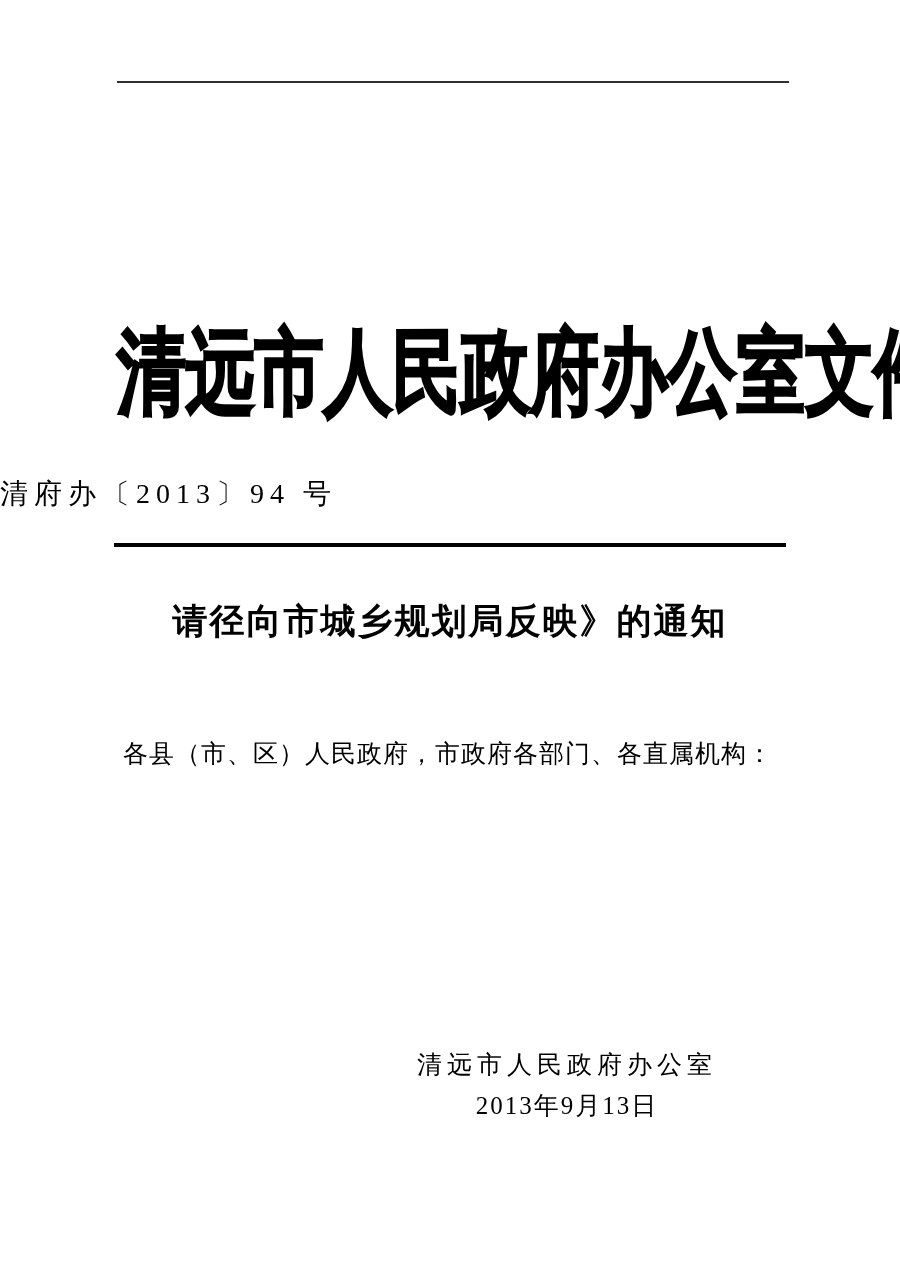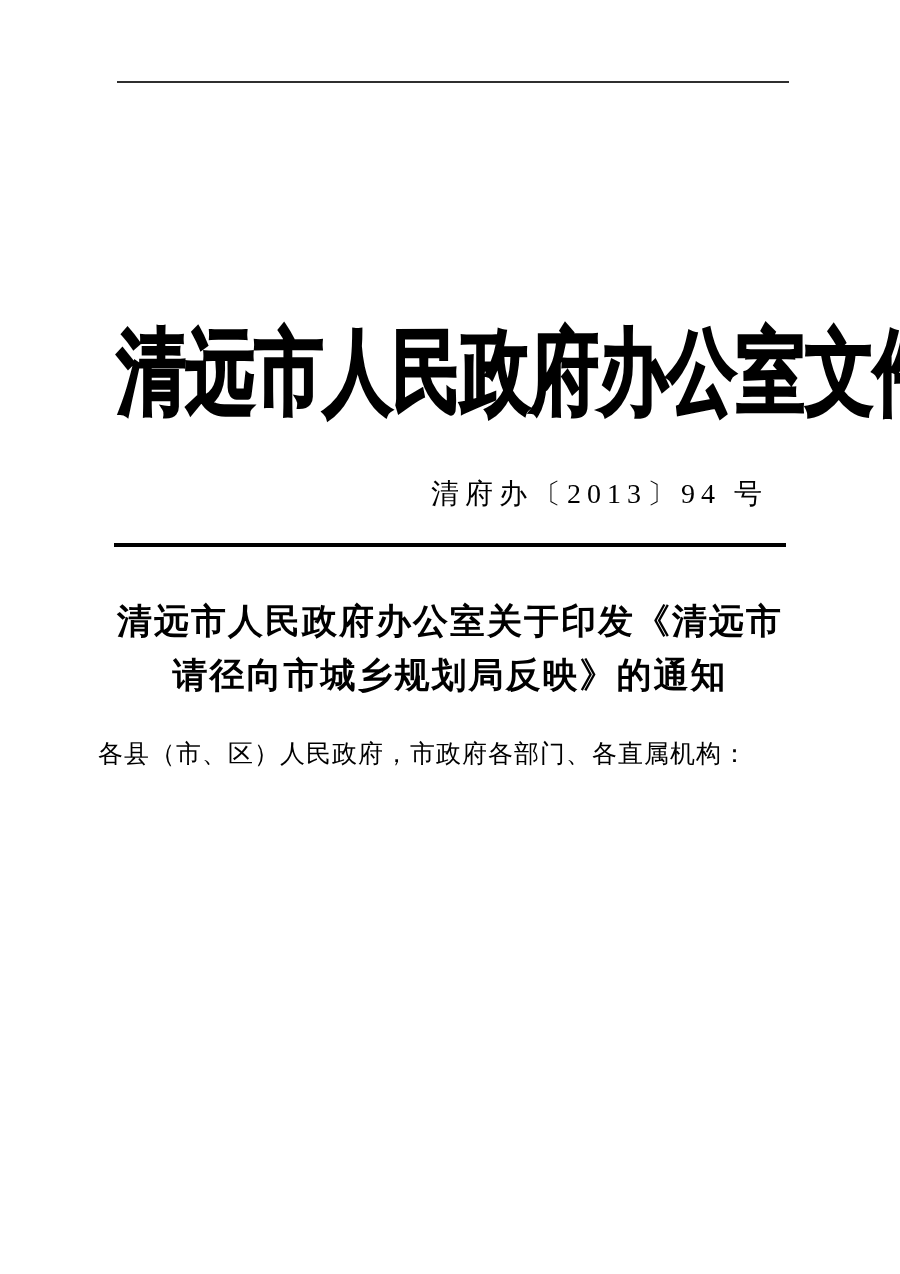--- a/index.html
+++ b/index.html
@@ -37,21 +37,21 @@
     white-space: nowrap;
     transform: scaleX(0.74);
     transform-origin: 50% 50%;
     -webkit-text-stroke: 2.5px #000000;
   }
   .doc-number {
     position: absolute;
     top: 477px;
     left: 0;
     width: 768px;
-    text-align: right;
+    text-align: left;
     font-family: "Liberation Serif", serif;
     font-size: 28px;
     line-height: 34px;
     letter-spacing: 6px;
   }
   .rule {
     position: absolute;
     top: 543px;
     left: 114px;
     width: 672px;
@@ -66,21 +66,21 @@
     text-align: center;
     font-family: "Liberation Sans", sans-serif;
     font-weight: bold;
     font-size: 35px;
     line-height: 54px;
     letter-spacing: 2px;
   }
   .body-text {
     position: absolute;
     top: 731px;
-    left: 98px;
+    left: 123px;
     width: 672px;
     font-family: "Liberation Serif", serif;
     font-size: 25px;
     line-height: 46px;
     letter-spacing: 1px;
     text-align: justify;
   }
   .body-text p {
     margin: 0;
   }
@@ -110,22 +110,25 @@
 
   <div class="top-rule"></div>
 
   <div class="banner">清远市人民政府办公室文件</div>
 
   <div class="doc-number">清府办〔2013〕94 号</div>
 
   <div class="rule"></div>
 
   <div class="title">
-    <div>清远市人民政府办公室关于印发《清远市</div>
     <div>请径向市城乡规划局反映》的通知</div>
   </div>
 
   <div class="body-text">
     <p class="salutation">各县（市、区）人民政府，市政府各部门、各直属机构：</p>
   </div>
 
+  <div class="sig-block">
+    <div class="sig-org">清远市人民政府办公室</div>
+    <div class="sig-date">2013年9月13日</div>
+  </div>
 
 </div>
 
 </body></html>

